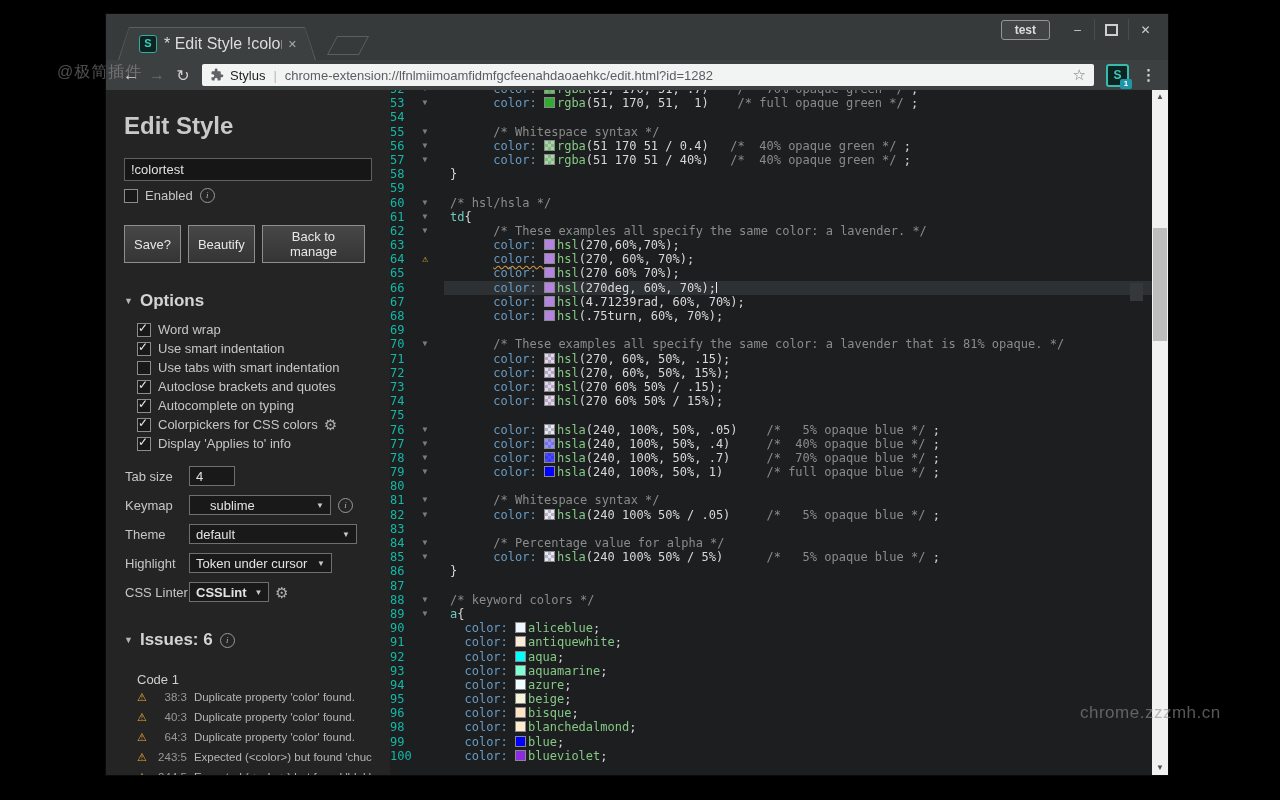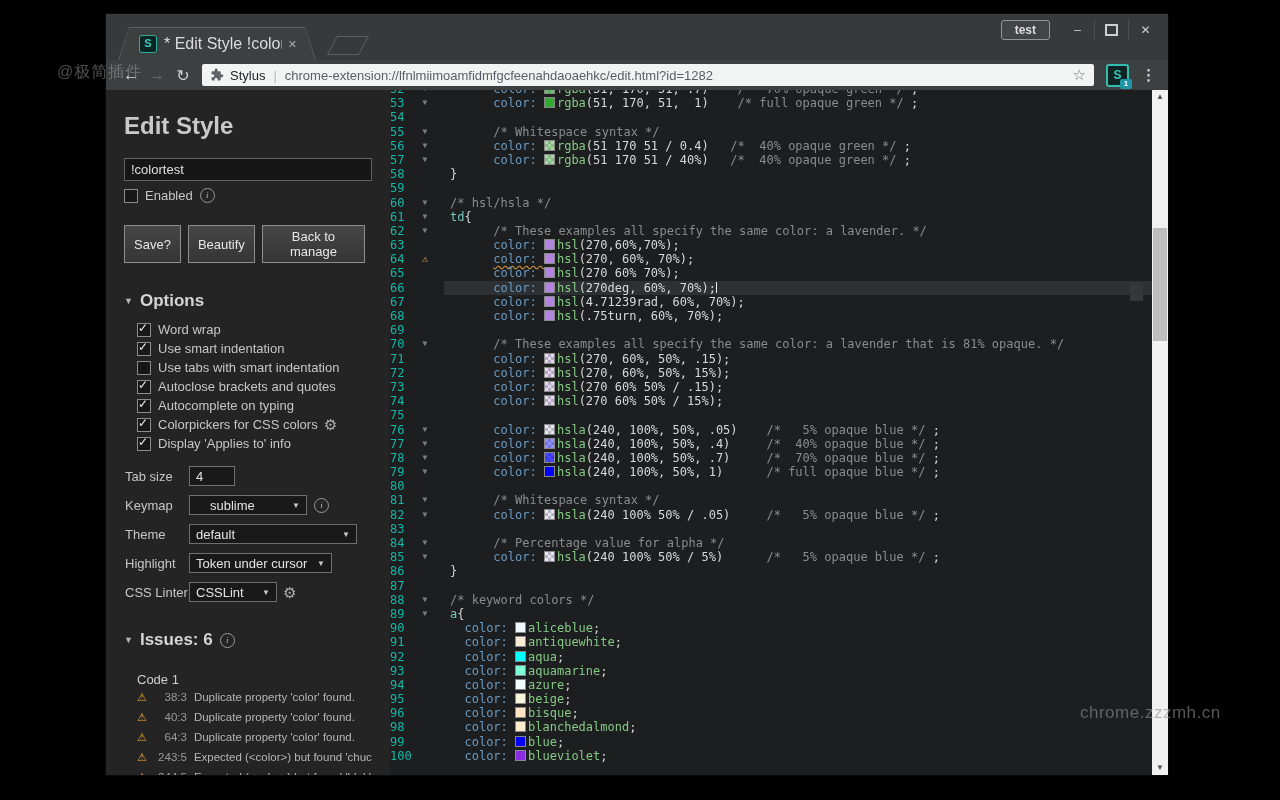--- a/index.html
+++ b/index.html
@@ -203,21 +203,21 @@
           </div>
         <div class="fields" id="fieldList">
             <div class="field-row">
               <span class="field-label">Tab size</span>
               <div class="field-ctl" style="width: 46px;">
                 <span>4</span>
               </div>
             </div>
             <div class="field-row">
               <span class="field-label">Keymap</span>
-              <div class="field-ctl" style="width: 118px; padding-left: 20px;">
+              <div class="field-ctl" style="width: 142px; padding-left: 20px;">
                 <span>sublime</span>
                 <span class="varr">▼</span>
               </div>
               <span class="info-ic">i</span>
             </div>
             <div class="field-row">
               <span class="field-label">Theme</span>
               <div class="field-ctl" style="width: 168px;">
                 <span>default</span>
                 <span class="varr">▼</span>
@@ -225,21 +225,21 @@
             </div>
             <div class="field-row">
               <span class="field-label">Highlight</span>
               <div class="field-ctl" style="width: 143px;">
                 <span>Token under cursor</span>
                 <span class="varr">▼</span>
               </div>
             </div>
             <div class="field-row">
               <span class="field-label">CSS Linter</span>
-              <div class="field-ctl" style="width: 88px;">
+              <div class="field-ctl" style="width: 80px; font-weight: bold;">
                 <span>CSSLint</span>
                 <span class="varr">▼</span>
               </div>
               <span class="gear-ic">⚙</span>
             </div>
           </div>
 
         <div class="sec-head">
           <span class="tri">▼</span>
           <span class="sec-title">Issues: 6</span>

